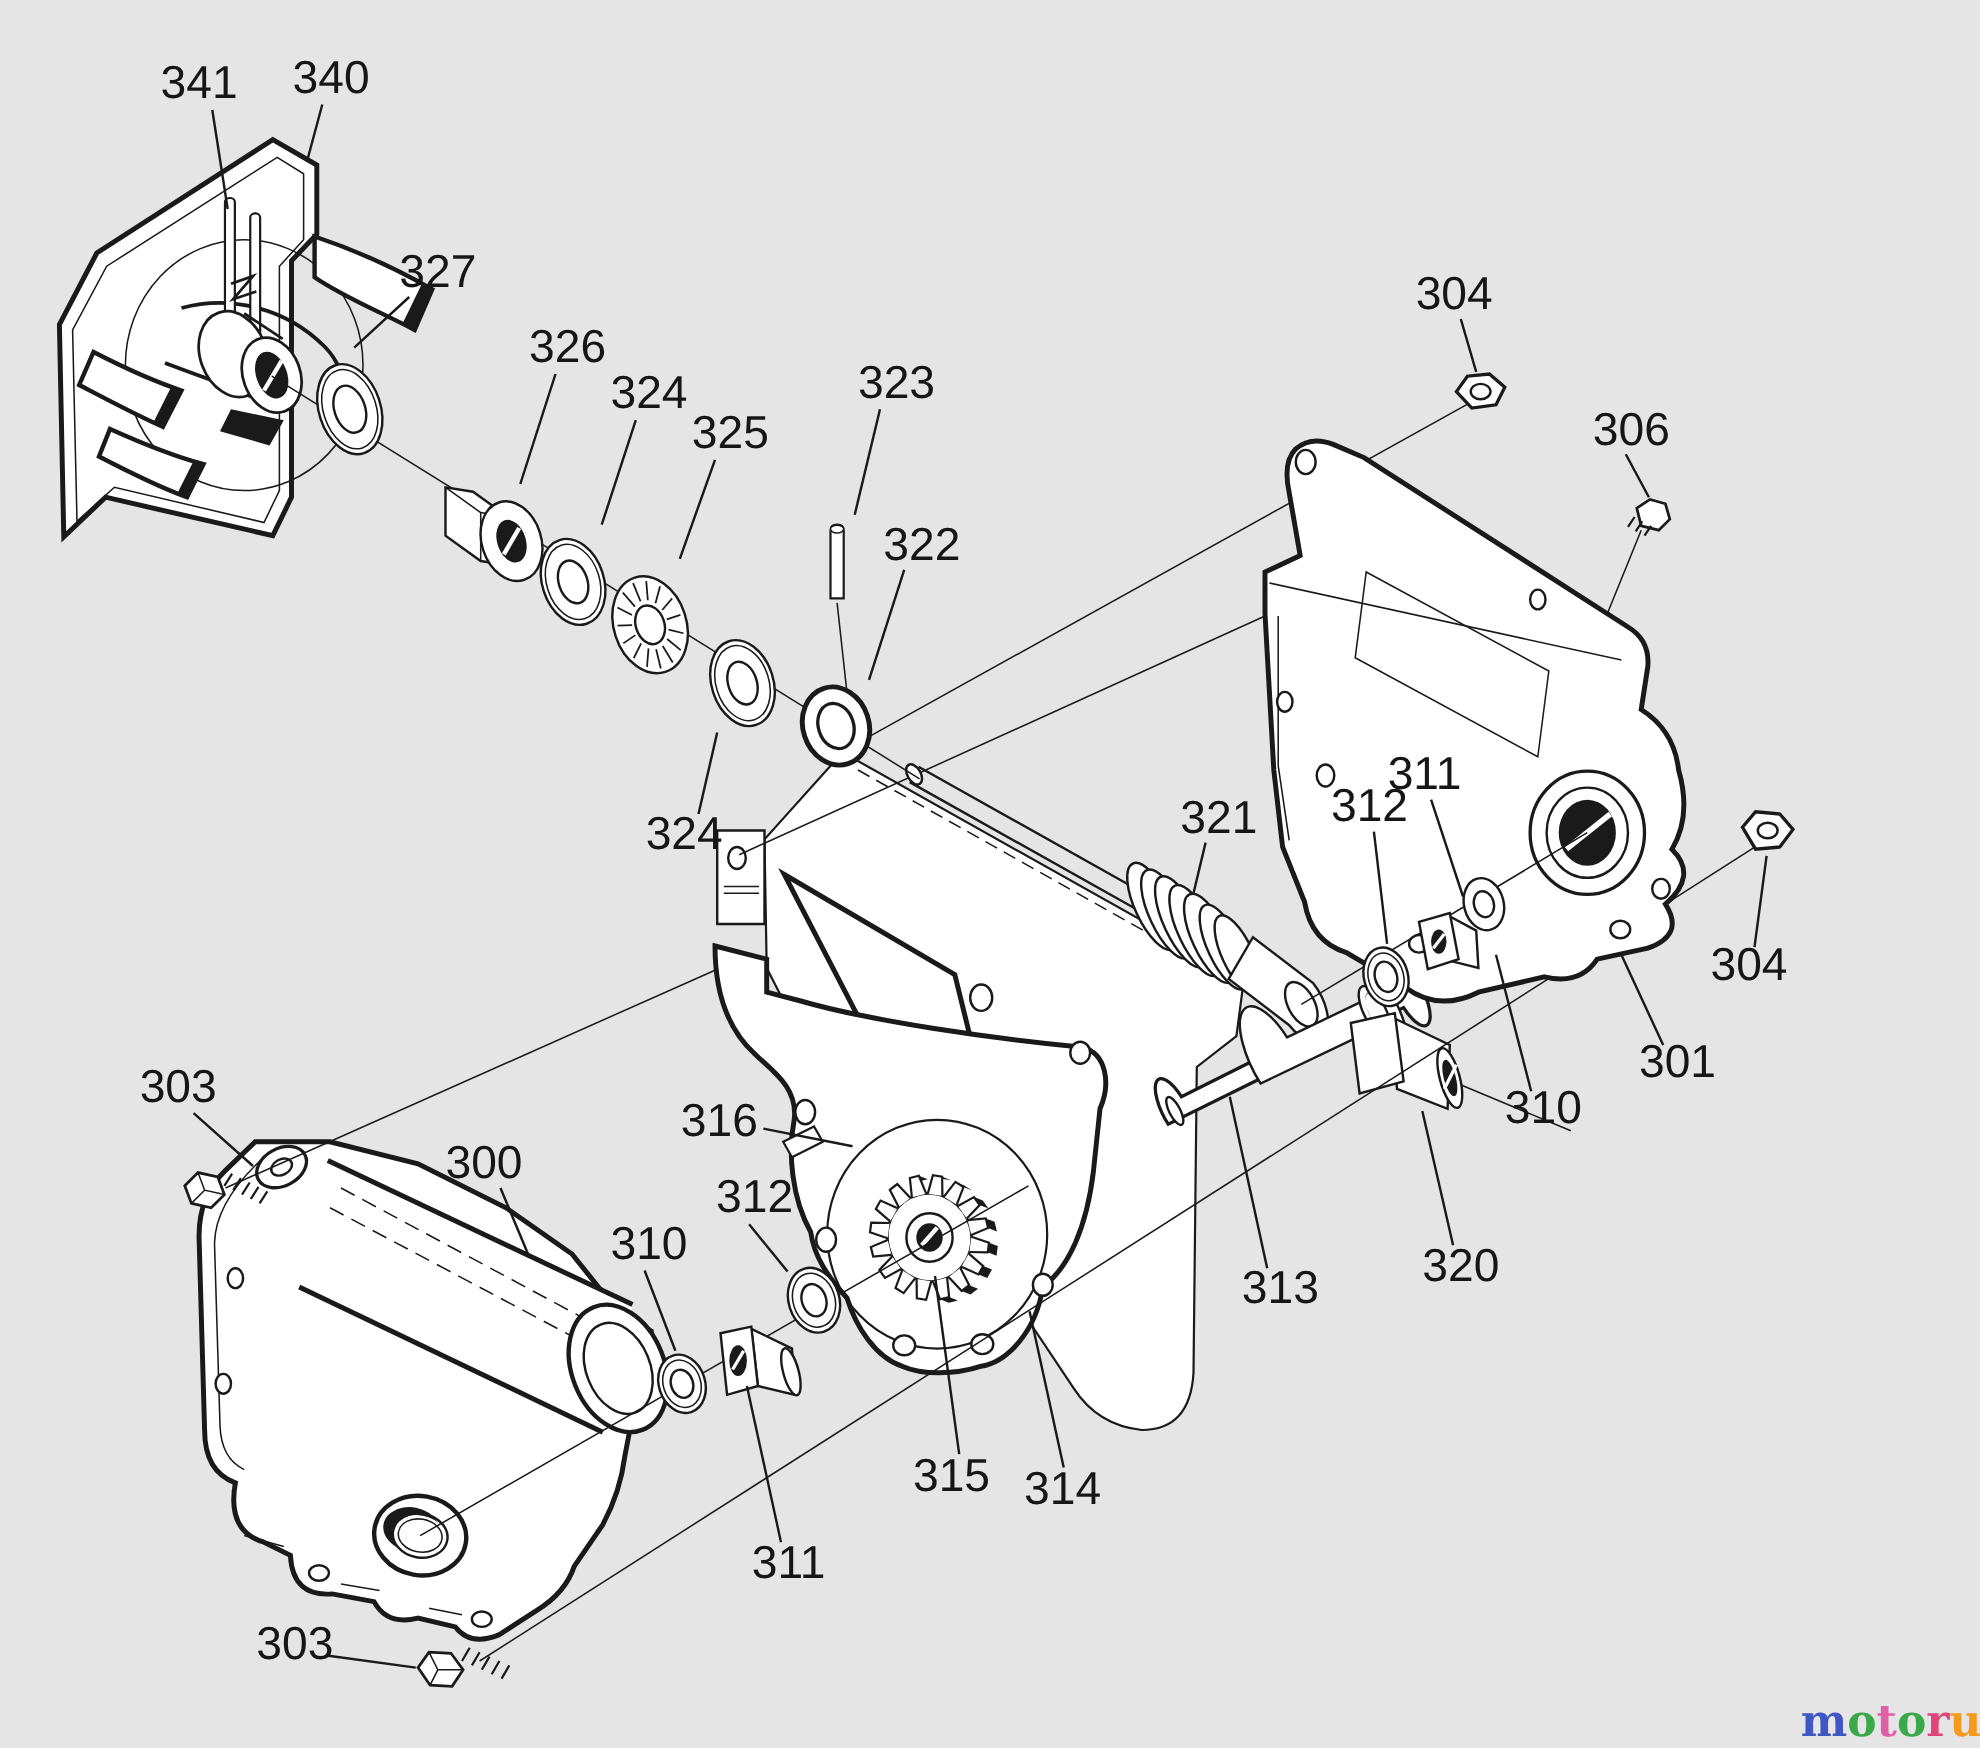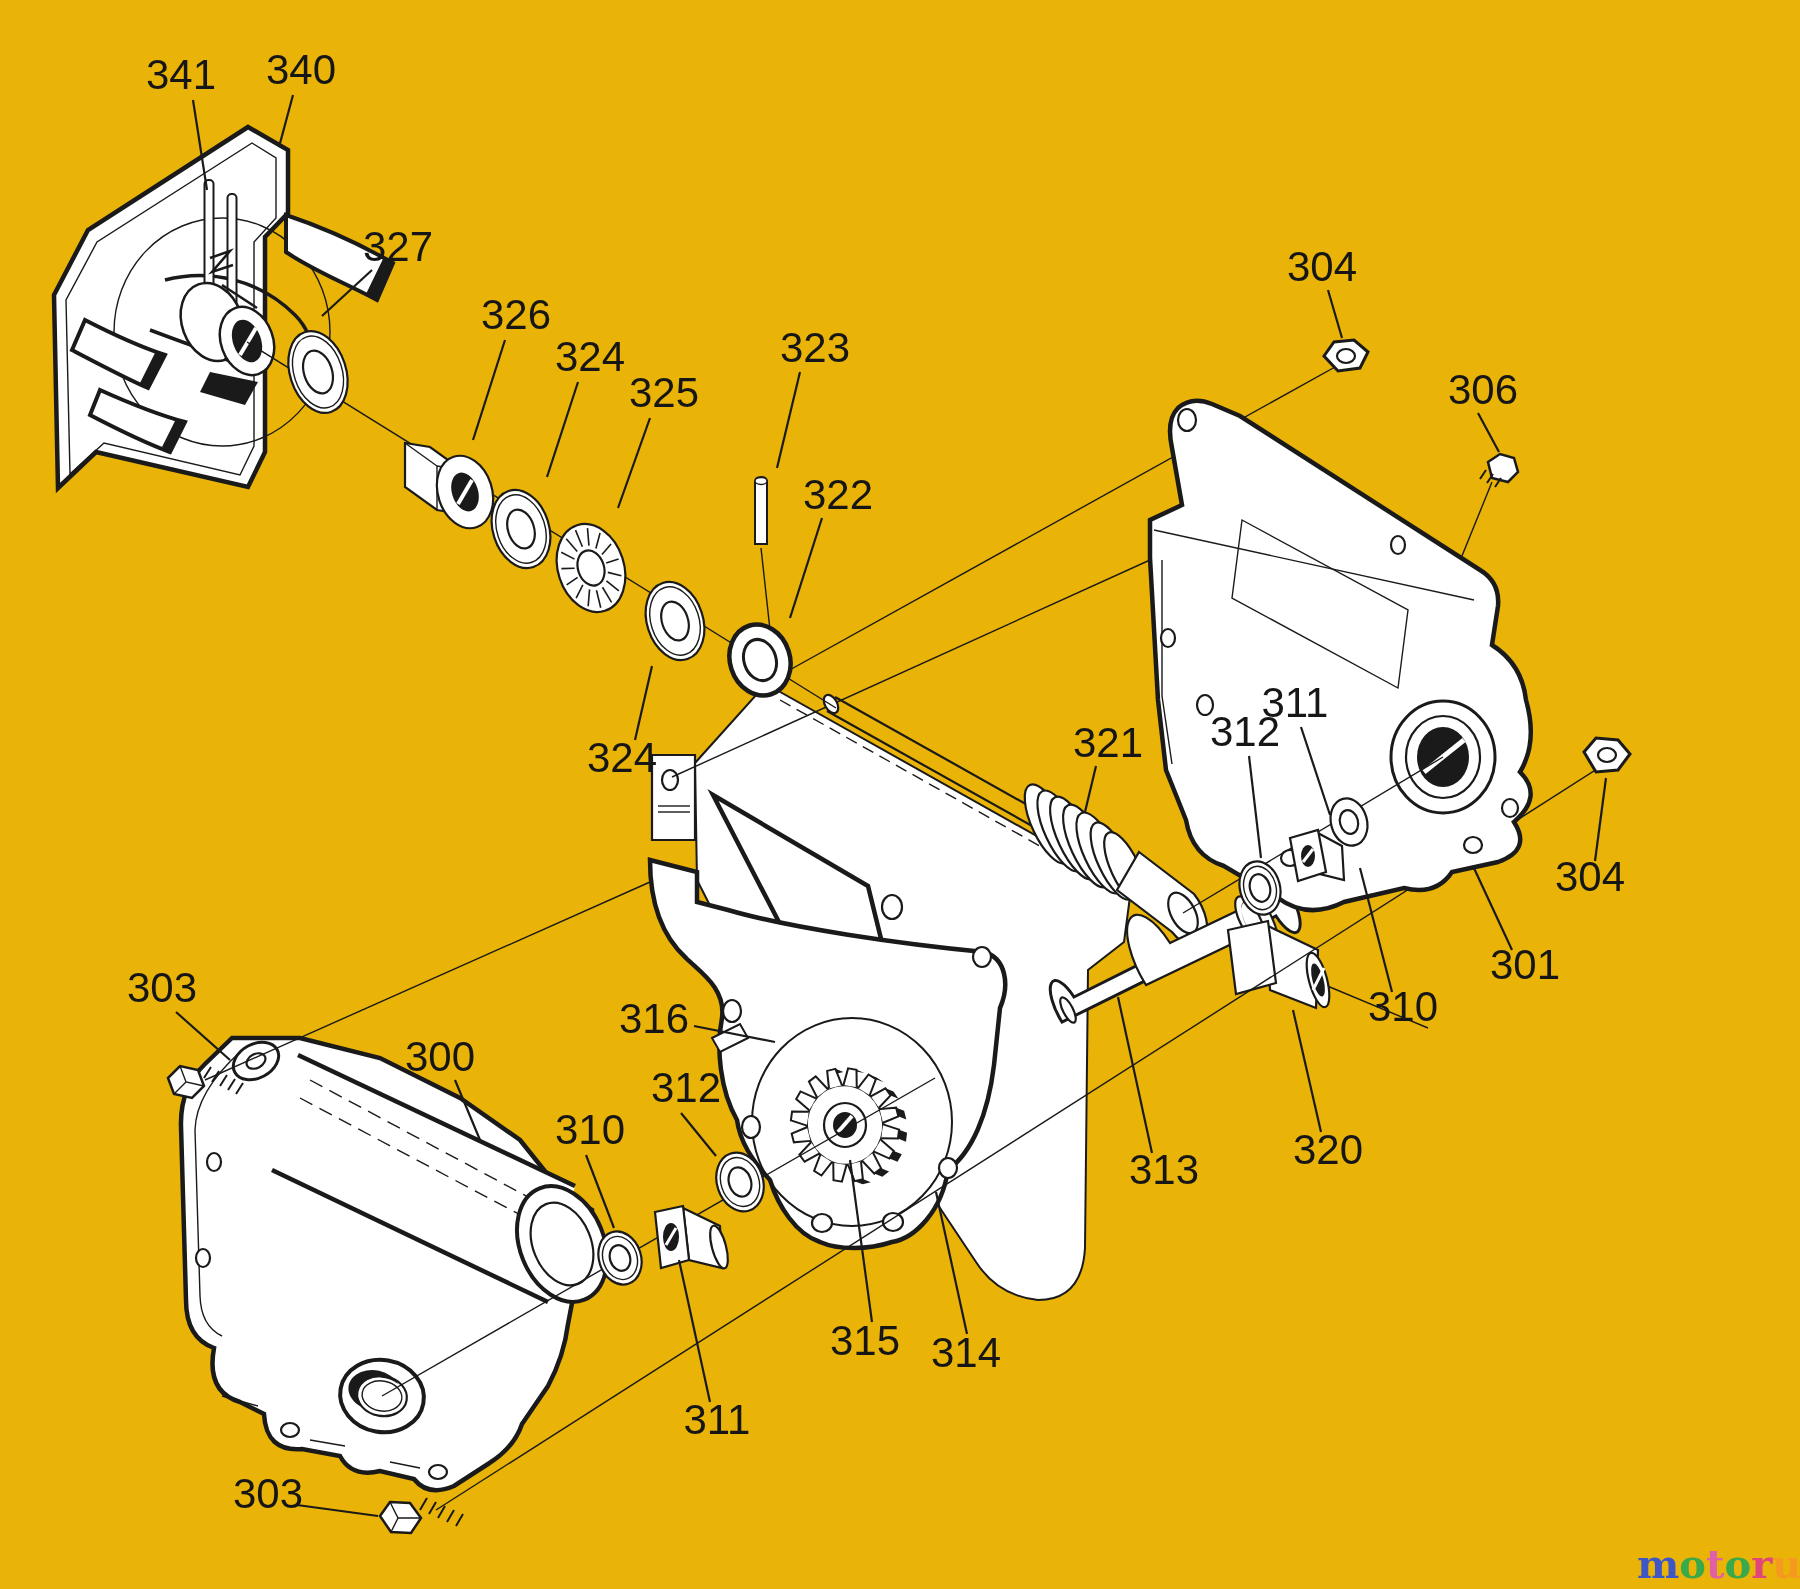--- a/index.html
+++ b/index.html
@@ -1,16 +1,16 @@
 <!DOCTYPE html>
 <html><head>
 <meta charset="utf-8">
 <style>
   html,body{margin:0;padding:0;background:#fff;}
-  .stage{position:relative;width:1800px;height:1589px;background:#eab308;overflow:hidden;}
+  .stage{position:relative;width:1800px;height:1589px;background:#e5e5e5;overflow:hidden;}
   svg{display:block;}
   text.callout{font-family:"Liberation Sans","DejaVu Sans",sans-serif;font-size:42px;fill:#161616;}
   text.wm{font-family:"DejaVu Serif","Liberation Serif",serif;font-weight:bold;font-size:40px;}
   .ln{stroke:#1a1a1a;fill:none;}
   .thin{stroke-width:1.4;}
   .med{stroke-width:2.2;}
   .bold{stroke-width:4.5;}
   .w{fill:#ffffff;}
   .dk{fill:#1a1a1a;stroke:none;}
 </style>

